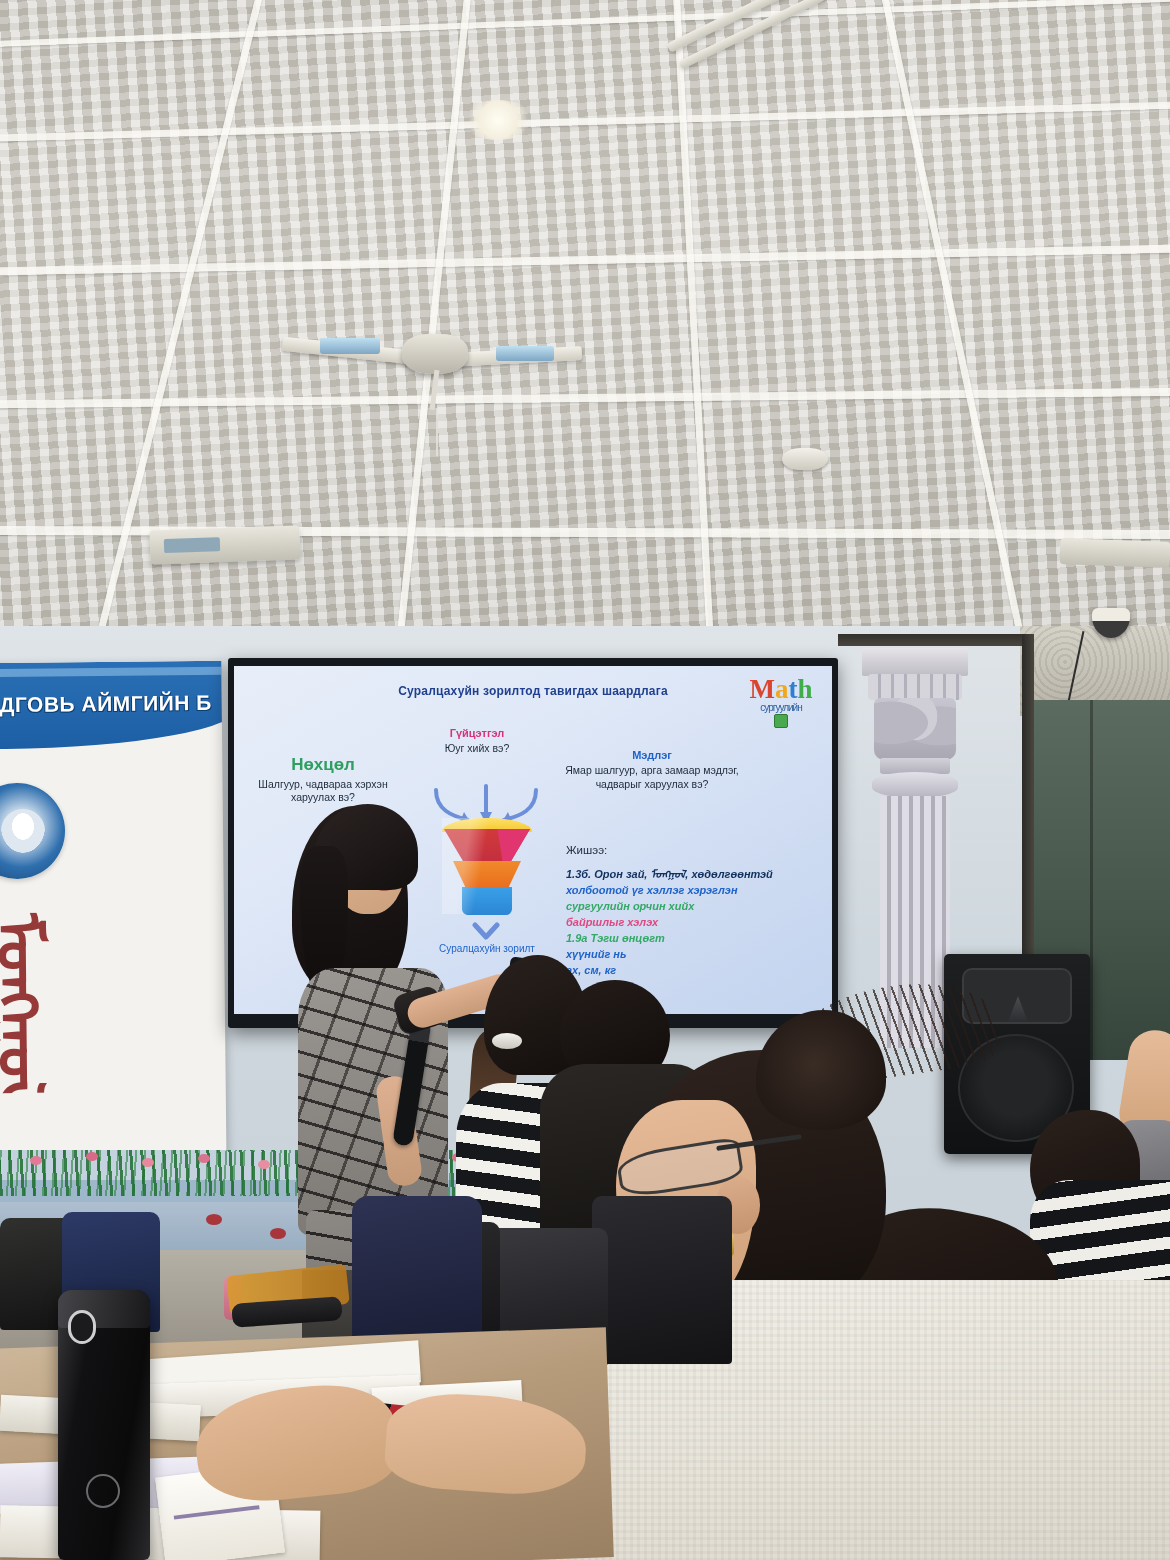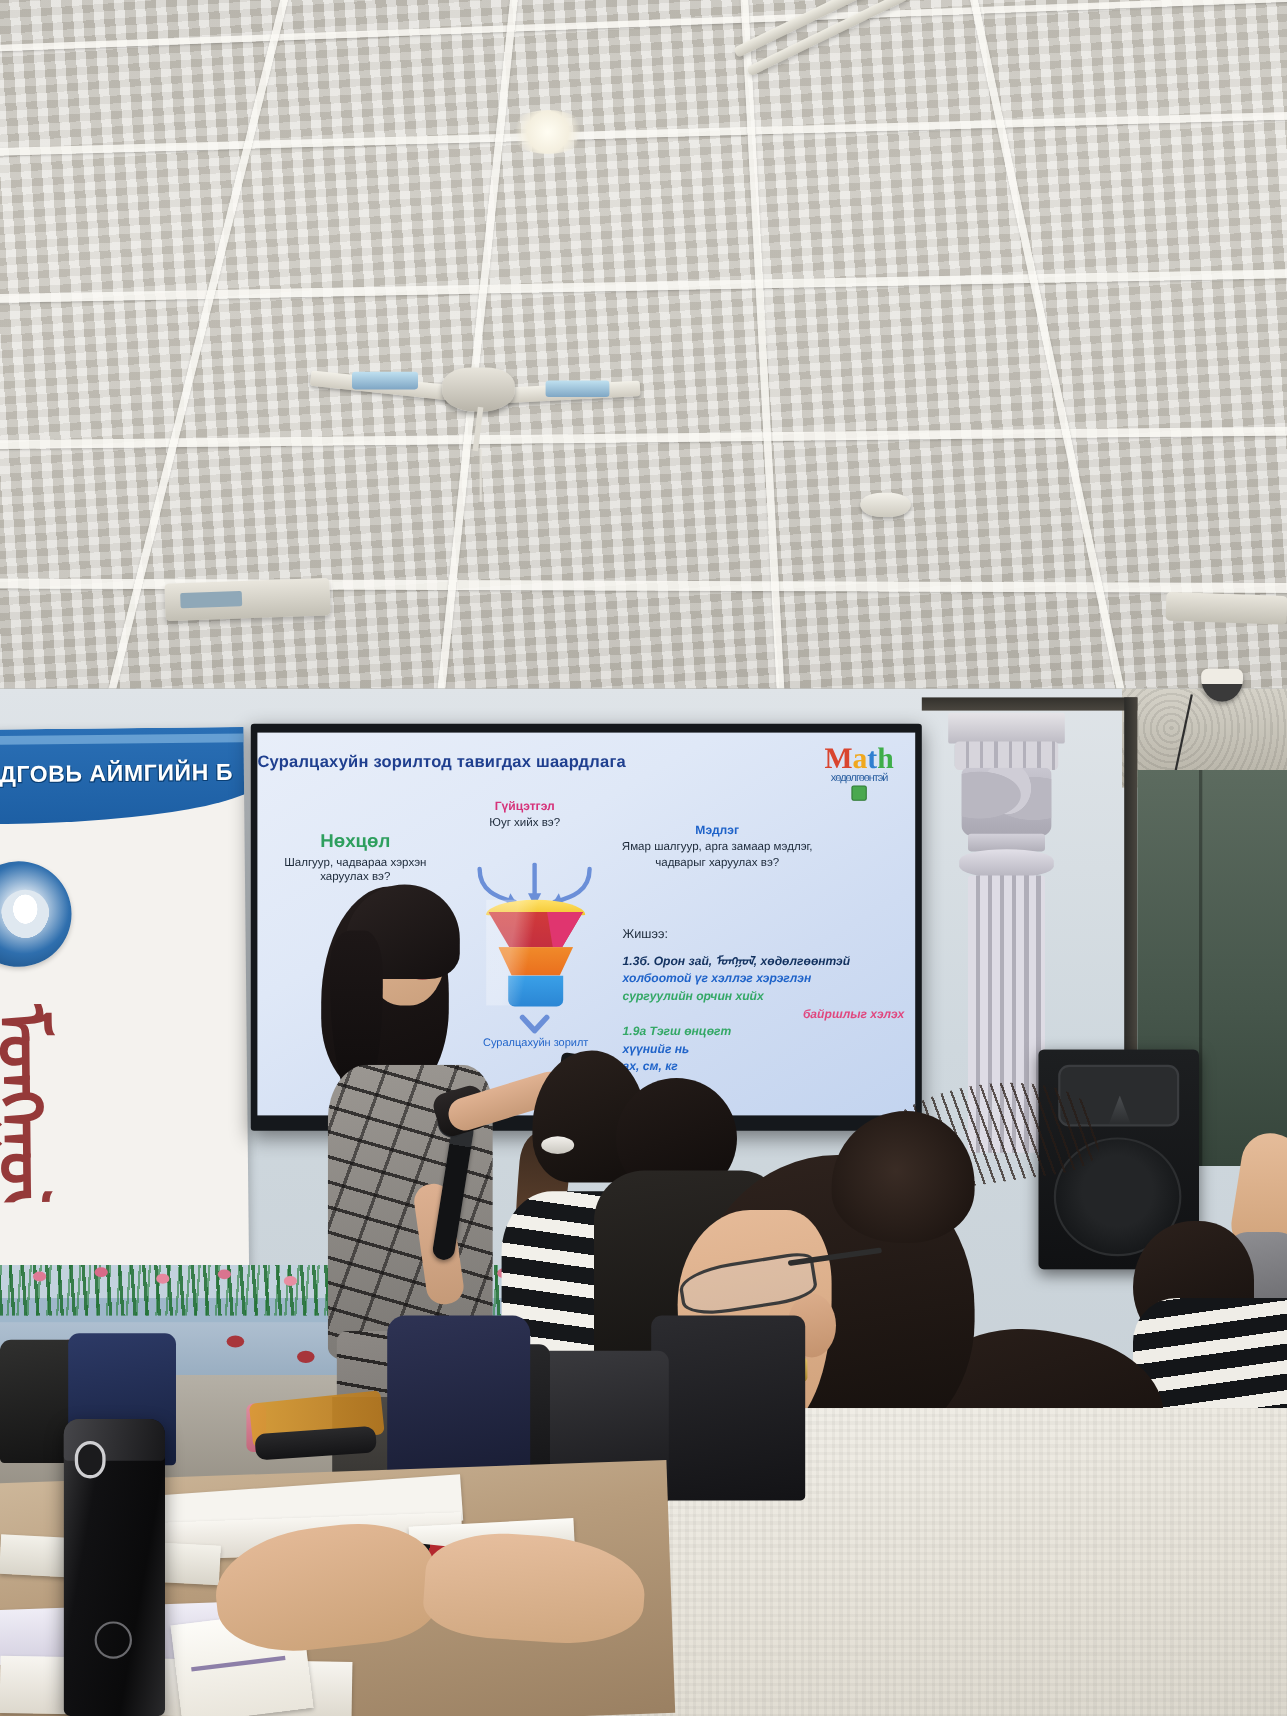--- a/index.html
+++ b/index.html
@@ -170,22 +170,22 @@
     background:#15181c; border-radius:3px;
     box-shadow:0 6px 18px rgba(0,0,0,.45);
     padding:8px 6px 14px 6px;
   }
   .slide {
     position:relative; width:100%; height:100%;
     background:linear-gradient(150deg,#e8eef9 0%, #dfe8f7 35%, #cfdcf2 70%, #c3d4ef 100%);
     overflow:hidden;
   }
   .slide-title {
-    position:absolute; top:18px; left:0; width:100%; text-align:left;
-    font-size:15px; font-weight:bold; color:#1f3f8f; letter-spacing:.2px;
+    position:absolute; top:18px; left:0; width:100%; text-align:center;
+    font-size:12px; font-weight:bold; color:#1f3f8f; letter-spacing:.2px;
   }
   .math-logo {
     position:absolute; right:8px; top:8px; width:86px; height:64px; text-align:center;
   }
   .math-word { font-family:"Liberation Serif", serif; font-weight:bold; font-size:27px; line-height:30px; }
   .math-word span:nth-child(1){color:#d9452f;}
   .math-word span:nth-child(2){color:#f0a81e;}
   .math-word span:nth-child(3){color:#2f7fd0;}
   .math-word span:nth-child(4){color:#3fae4a;}
   .math-sub { font-size:10px; color:#2a5fa0; letter-spacing:-1px; margin-top:-2px; }
@@ -226,21 +226,21 @@
   .funnel-cap {
     position:absolute; left:188px; top:276px; width:130px; text-align:center;
     font-size:10px; color:#1f63c9; line-height:1.3;
   }
 
   .example { position:absolute; left:332px; top:178px; width:256px; }
   .ex-head { font-size:11.5px; color:#1d2a3a; margin-bottom:11px; }
   .ex-line { font-size:11px; font-weight:bold; font-style:italic; line-height:1.45; }
   .c-blue  { color:#1f63c9; }
   .c-green { color:#34a866; }
-  .c-pink  { color:#e0487f;text-align:right; }
+  .c-pink  { color:#e0487f; }
   .c-dark  { color:#12315f; }
 
   
   .mural {
     position:absolute; left:0; top:1150px; width:520px; height:115px;
     background:linear-gradient(180deg,#c3d2de 0 26%, #9fb7cb 26% 100%);
     overflow:hidden;
   }
   .mural .grass {
     position:absolute; left:0; top:0; width:100%; height:46px;
@@ -705,21 +705,21 @@
 
   <div class="tv-frame">
     <div class="slide">
 
       <div class="slide-title">Суралцахуйн зорилтод тавигдах шаардлага</div>
 
       <div class="math-logo">
         <div class="math-word">
           <span>M</span><span>a</span><span>t</span><span>h</span>
         </div>
-        <div class="math-sub">хөдөлгөөнтэй</div>
+        <div class="math-sub">сургуулийн</div>
         <div class="math-book"></div>
       </div>
 
       <div class="lbl lbl-nohtsol">
         <span class="h">Нөхцөл</span>
         <span class="b">Шалгуур, чадвараа хэрхэн харуулах вэ?</span>
       </div>
 
       <div class="lbl lbl-guits">
         <span class="h">Гүйцэтгэл</span>

